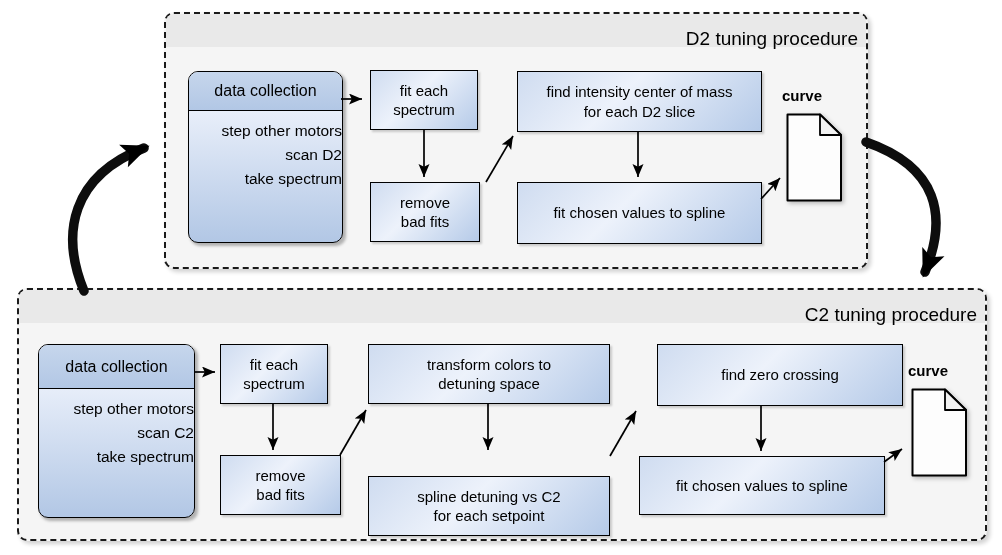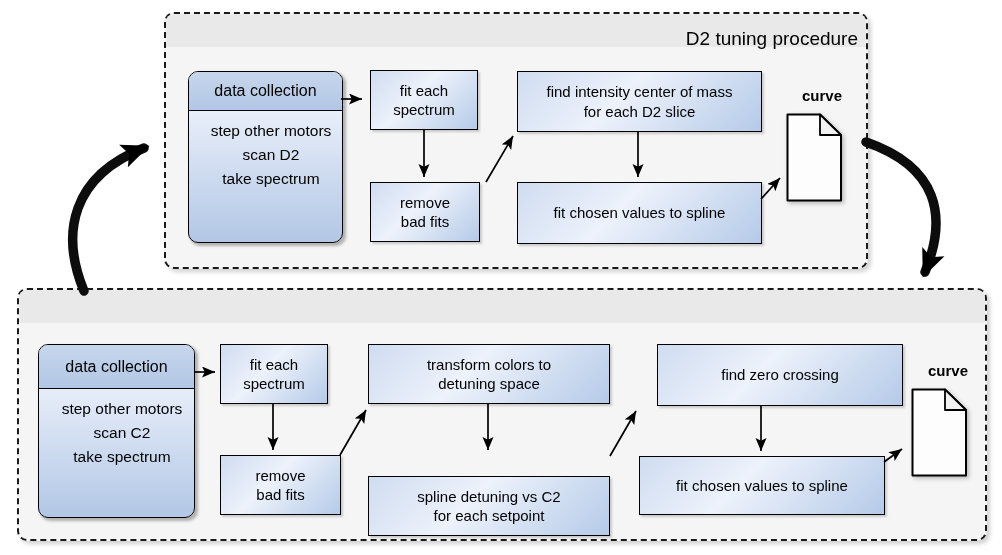--- a/index.html
+++ b/index.html
@@ -32,24 +32,24 @@
     position:absolute;border:1.6px solid #000;border-radius:10px;overflow:hidden;
     background:linear-gradient(to bottom,#e9effa 22%,#b2c7e5 100%);
     box-shadow:2.5px 2.5px 3px rgba(0,0,0,0.28);
   }
   .dc-header{
     display:flex;align-items:center;justify-content:center;
     background:linear-gradient(to bottom,#c6d6ec,#b2c7e5);
     border-bottom:1.6px solid #000;font-size:16px;
   }
   .dc-body{
-    padding:8px 0 0 11px;font-size:15.5px;line-height:1.55;white-space:pre-line;text-align:center;
+    padding:8px 0 0 11px;font-size:15.5px;line-height:1.55;white-space:pre-line;text-align:right;
   }
   .curve-label{
-    position:absolute;width:60px;text-align:right;font-size:15px;font-weight:bold;
+    position:absolute;width:60px;text-align:left;font-size:15px;font-weight:bold;
   }
   .doc-icon{position:absolute;filter:drop-shadow(2px 2px 2px rgba(0,0,0,0.25));}
   #arrows{position:absolute;left:0;top:0;pointer-events:none;}
 </style>
 </head>
 <body>
 
 <div id="stage">
 
   <div class="group" style="left:164px;top:12px;width:700px;height:253px;">
@@ -76,20 +76,21 @@
   <div class="pbox" style="left:517px;top:182px;width:243px;height:60px;">fit chosen values to spline</div>
 
   <div class="curve-label" style="left:782px;top:87px;">curve</div>
   <svg class="doc-icon" style="left:786px;top:113px;" width="58" height="90" viewBox="0 0 58 90">
     <path d="M1.5,1.5 L34,1.5 L55,22 L55,87.5 L1.5,87.5 Z" fill="#fdfdfd" stroke="#000" stroke-width="2" stroke-linejoin="round"></path>
     <path d="M34,1.5 L34,22 L55,22 Z" fill="#f2f2f2" stroke="#000" stroke-width="1.8" stroke-linejoin="round"></path>
   </svg>
 
   <div class="group" style="left:17px;top:288px;width:966px;height:249px;">
     <div class="group-strip"></div>
+    <div class="group-title">C2 tuning procedure</div>
   </div>
 
   <div class="dcbox" style="left:38px;top:344px;width:155px;height:172px;">
     <div class="dc-header" style="height:43px;">data collection</div>
     <div class="dc-body">step other motors
 scan C2
 take spectrum</div>
   </div>
 
   <div class="pbox" style="left:220px;top:344px;width:106px;height:58px;">fit each

